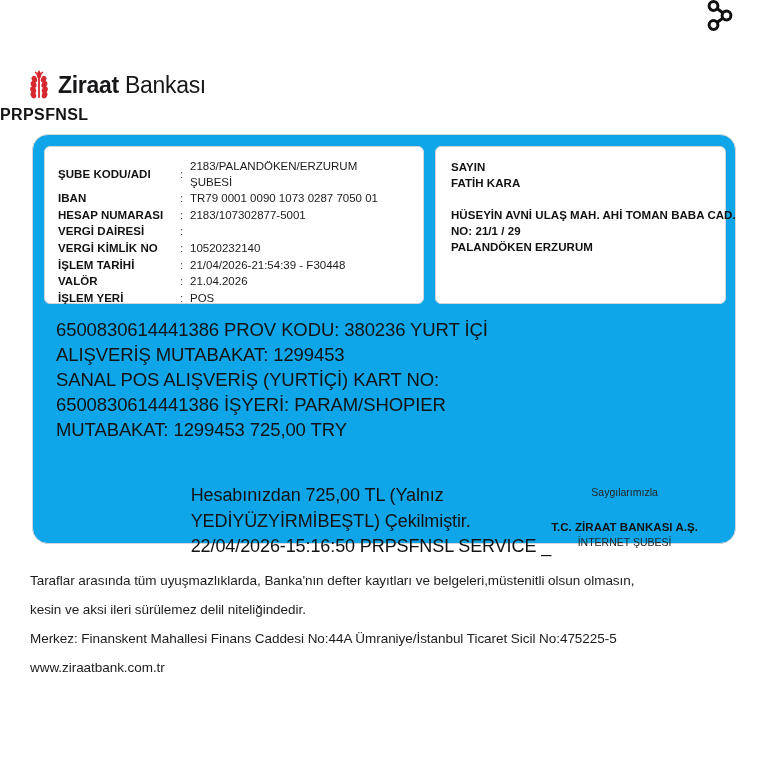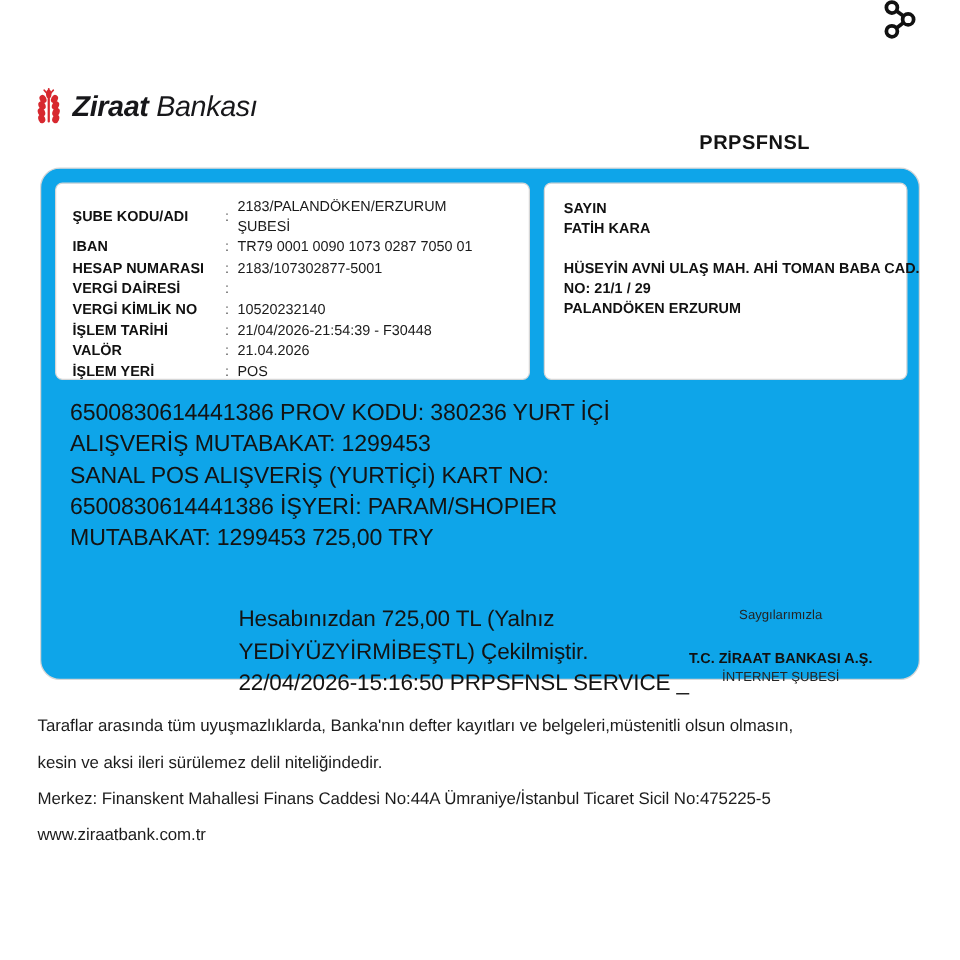--- a/index.html
+++ b/index.html
@@ -39,39 +39,38 @@
   .share-btn svg { display: block; }
 
   
   .logo-row {
     position: absolute;
     top: 70px;
     left: 26px;
     display: flex;
     align-items: center;
     gap: 6px;
-    font-style: italic;
   }
   .logo-mark { display: block; }
   .logo-text {
     font-size: 23px;
     letter-spacing: -0.3px;
     line-height: 1;
     white-space: nowrap;
   }
   .logo-text .w1 { font-weight: 700; color: #17171a; }
   .logo-text .w2 { font-weight: 400; color: #17171a; }
 
   
   .doc-title {
     position: absolute;
     top: 106px;
     left: 0;
     width: 648px;
-    text-align: right;
+    text-align: left;
     font-size: 16px;
     font-weight: 700;
     letter-spacing: 0.4px;
     color: #141414;
   }
 
   
   .card {
     position: absolute;
     top: 134px;

